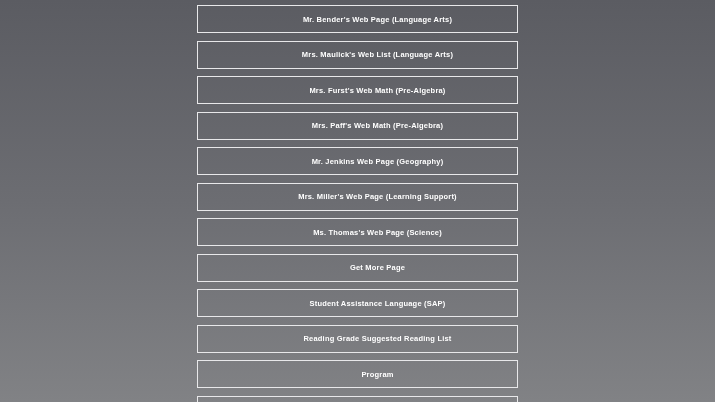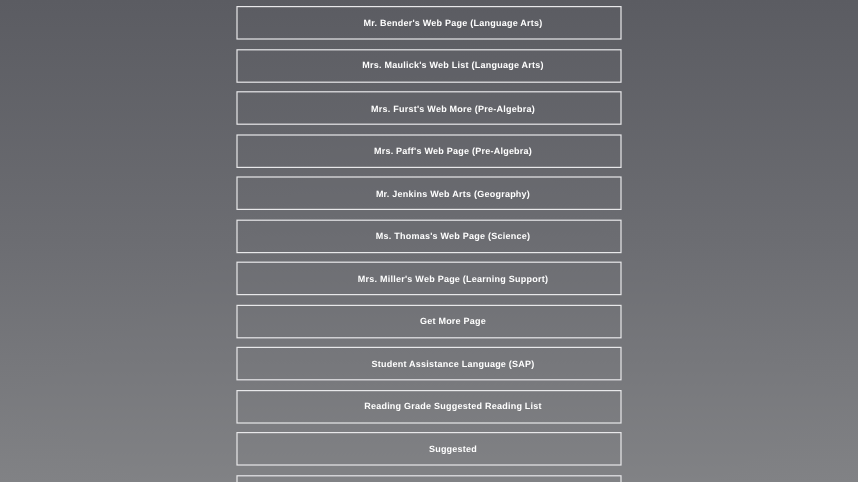--- a/index.html
+++ b/index.html
@@ -28,42 +28,42 @@
 <body>
 
 <div class="list">
   <a class="link-btn">
       <span>Mr. Bender's Web Page (Language Arts)</span>
     </a>
   <a class="link-btn">
       <span>Mrs. Maulick's Web List (Language Arts)</span>
     </a>
   <a class="link-btn">
-      <span>Mrs. Furst's Web More (Pre-Algebra)</span>
+      <span>Mrs. Furst's Web Math (Pre-Algebra)</span>
     </a>
   <a class="link-btn">
-      <span>Mrs. Paff's Web Page (Pre-Algebra)</span>
+      <span>Mrs. Paff's Web Math (Pre-Algebra)</span>
     </a>
   <a class="link-btn">
-      <span>Mr. Jenkins Web Arts (Geography)</span>
+      <span>Mr. Jenkins Web Page (Geography)</span>
+    </a>
+  <a class="link-btn">
+      <span>Mrs. Miller's Web Page (Learning Support)</span>
     </a>
   <a class="link-btn">
       <span>Ms. Thomas's Web Page (Science)</span>
-    </a>
-  <a class="link-btn">
-      <span>Mrs. Miller's Web Page (Learning Support)</span>
     </a>
   <a class="link-btn">
       <span>Get More Page</span>
     </a>
   <a class="link-btn">
       <span>Student Assistance Language (SAP)</span>
     </a>
   <a class="link-btn">
       <span>Reading Grade Suggested Reading List</span>
     </a>
   <a class="link-btn">
-      <span>Suggested</span>
+      <span>Program</span>
     </a>
   <a class="link-btn">
       <span></span>
     </a>
 </div>
 
 </body></html>

